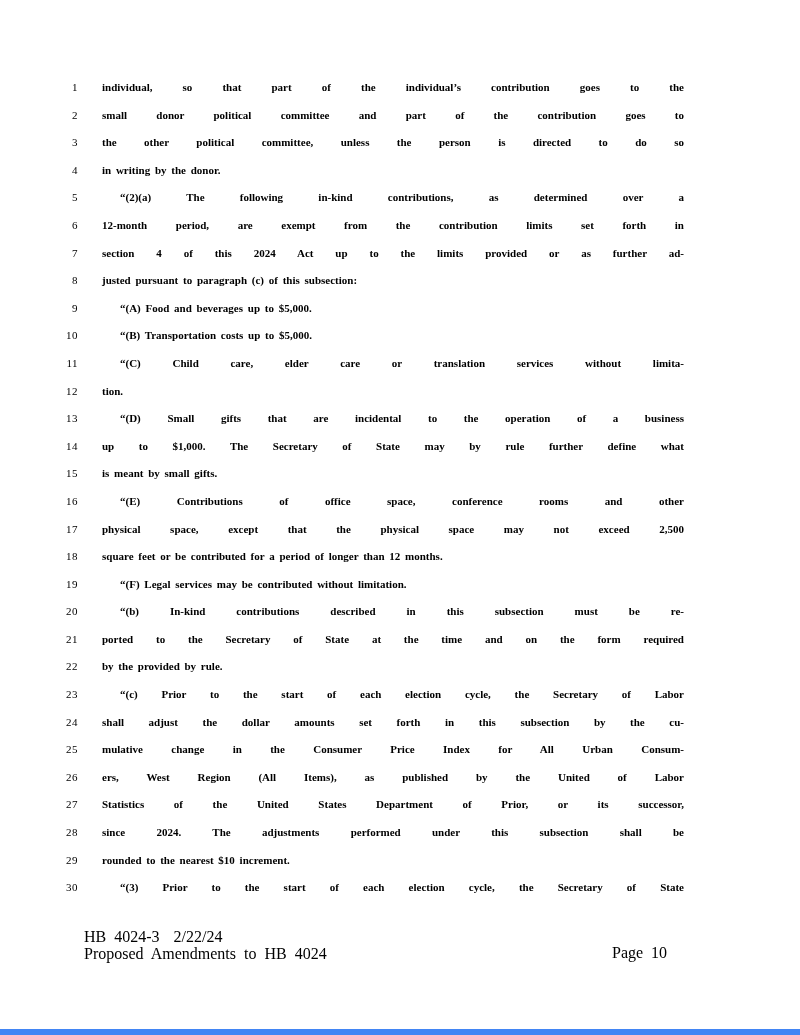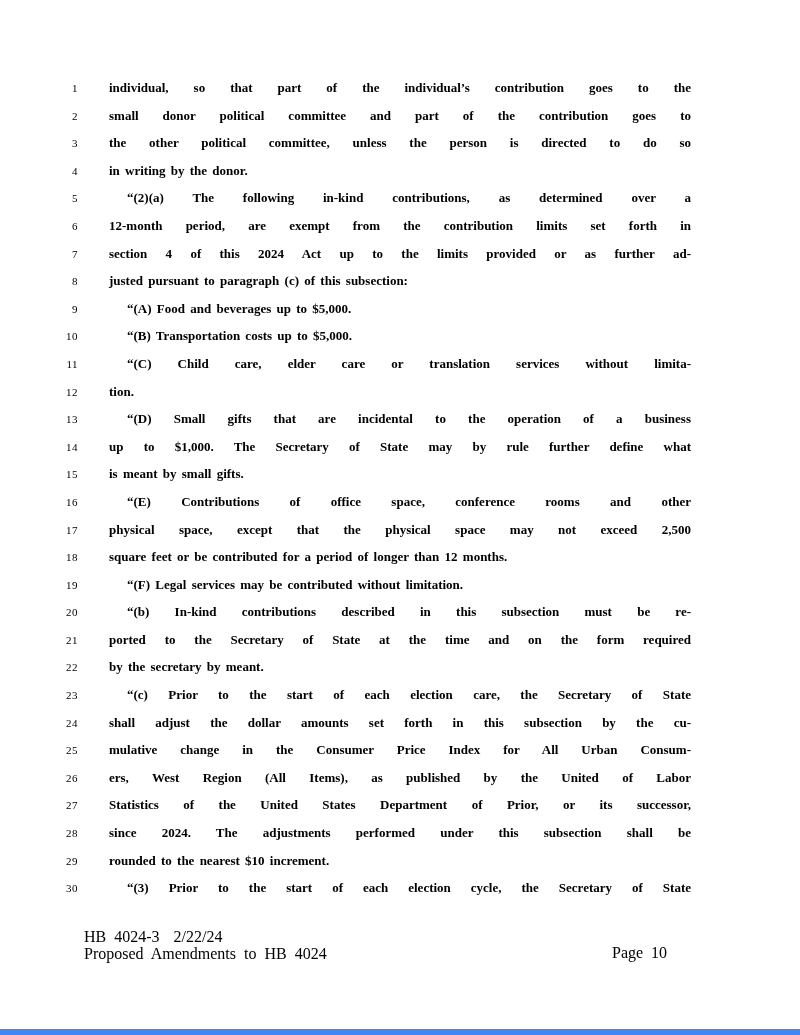--- a/index.html
+++ b/index.html
@@ -22,24 +22,24 @@
   .line-num {
     flex: none;
     width: 78px;
     text-align: right;
     font-size: 11px;
     font-weight: 400;
     letter-spacing: 0.5px;
   }
   .line-text {
     flex: none;
-    margin-left: 31px;
+    margin-left: 24px;
     width: 582px;
     box-sizing: border-box;
-    font-size: 13px;
+    font-size: 11px;
     font-weight: 700;
     word-spacing: 2px;
   }
   .line-text.justify {
     text-align: justify;
     text-align-last: justify;
   }
   .line-text.indent { padding-left: 18px; }
   .footer {
     position: absolute;
@@ -173,26 +173,26 @@
       <span class="line-text justify indent">“(b) In-kind contributions described in this subsection must be re-</span>
     </div>
 
     <div class="line">
       <span class="line-num">21</span>
       <span class="line-text justify">ported to the Secretary of State at the time and on the form required</span>
     </div>
 
     <div class="line">
       <span class="line-num">22</span>
-      <span class="line-text">by the secretary by meant.</span>
+      <span class="line-text">by the provided by rule.</span>
     </div>
 
     <div class="line">
       <span class="line-num">23</span>
-      <span class="line-text justify indent">“(c) Prior to the start of each election care, the Secretary of State</span>
+      <span class="line-text justify indent">“(c) Prior to the start of each election cycle, the Secretary of Labor</span>
     </div>
 
     <div class="line">
       <span class="line-num">24</span>
       <span class="line-text justify">shall adjust the dollar amounts set forth in this subsection by the cu-</span>
     </div>
 
     <div class="line">
       <span class="line-num">25</span>
       <span class="line-text justify">mulative change in the Consumer Price Index for All Urban Consum-</span>

